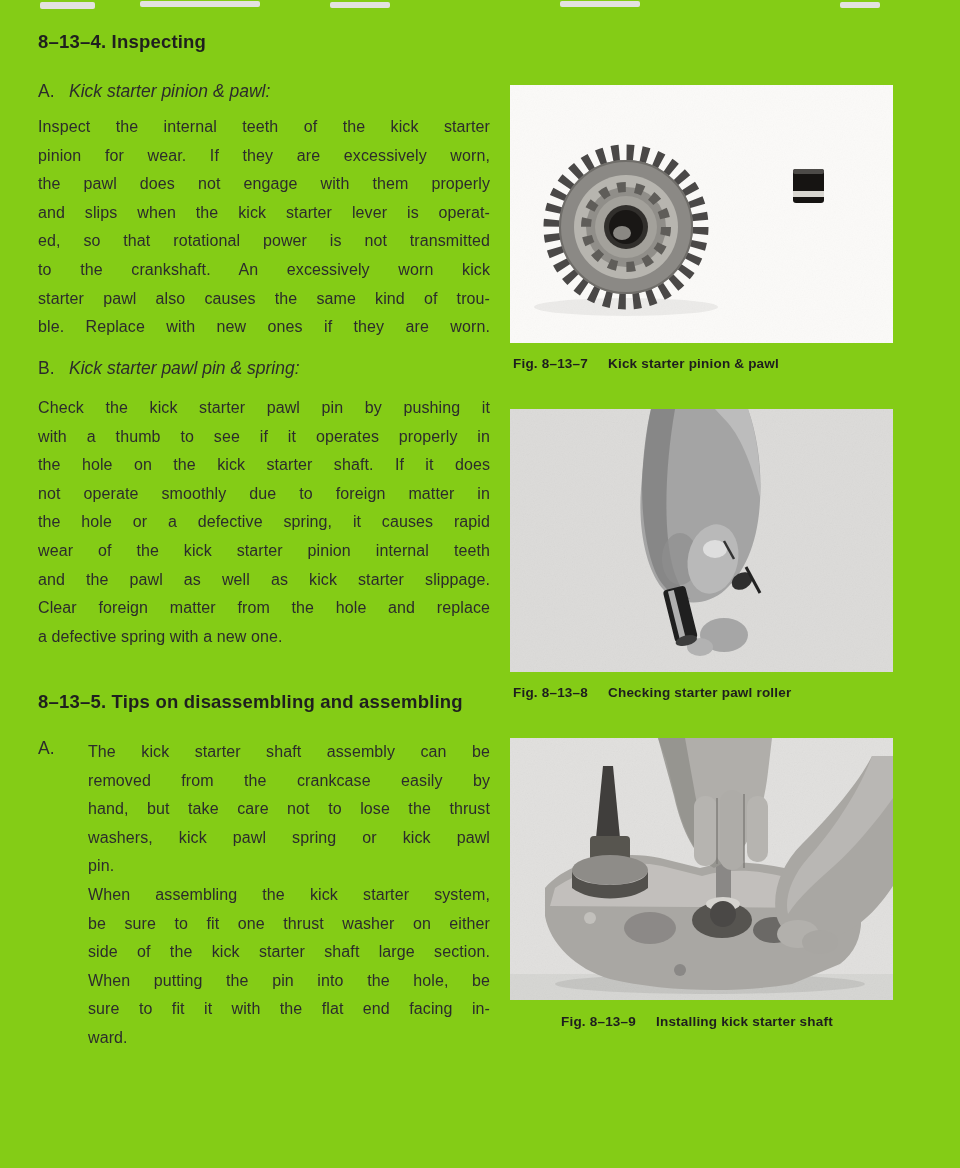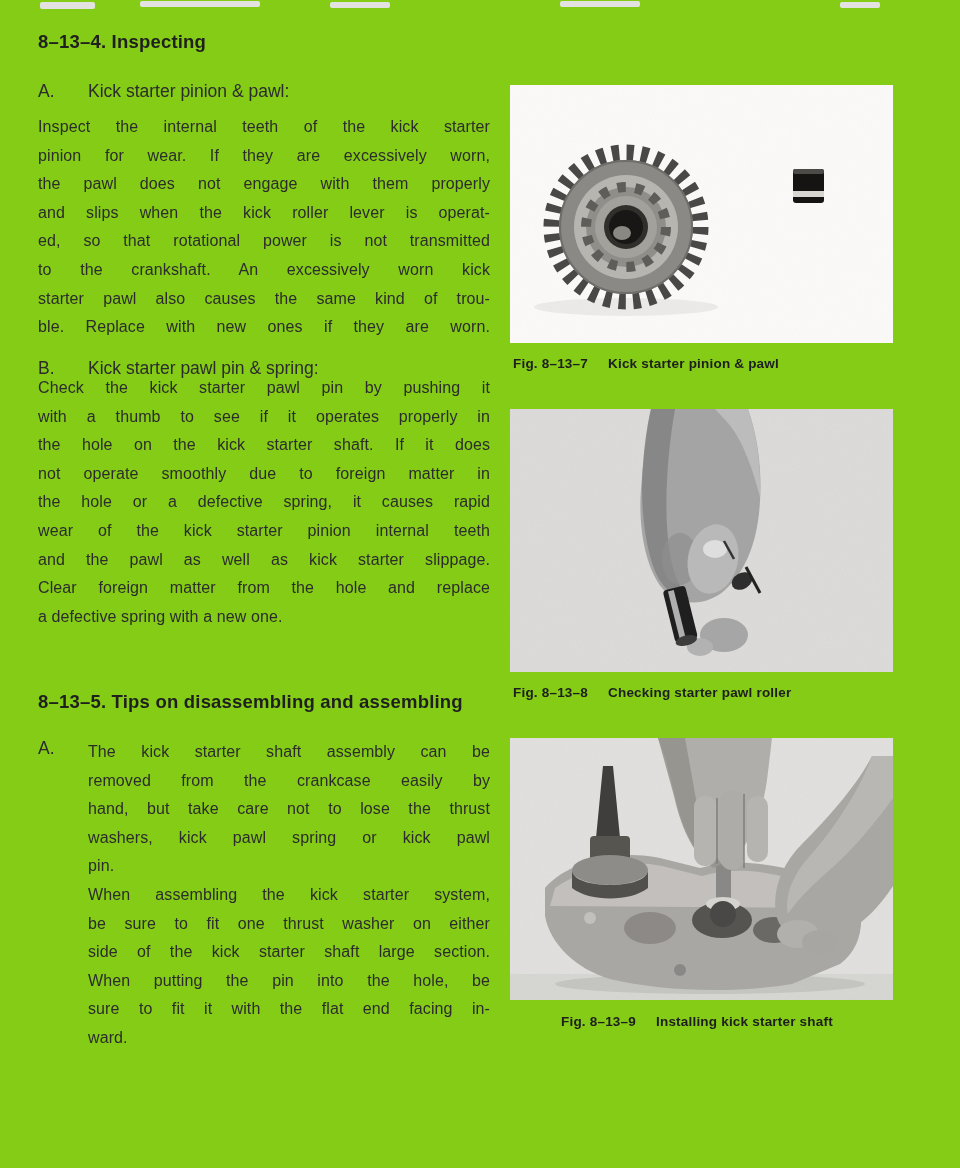--- a/index.html
+++ b/index.html
@@ -11,21 +11,21 @@
   }
   
   .smudge { position:absolute; background:#e3e2e0; border-radius:2px; }
 
   .sec-title {
     position:absolute; left:38px; font-size:18.5px; font-weight:700;
     letter-spacing:.2px; color:#1f1f1f; white-space:nowrap;
   }
   .item-row { position:absolute; left:38px; width:452px; font-size:17.5px; }
   .item-label { position:absolute; left:0; top:0; }
-  .item-heading { display:block; margin-left:50px; }
+  .item-heading { display:block; margin-left:31px;font-style:italic; }
 
   .para {
     position:absolute; left:38px; width:452px;
     font-size:16px; line-height:28.6px; letter-spacing:.1px;
   }
   .para.indented { left:88px; width:402px; }
 
   .tline { text-align:justify; text-align-last:justify; white-space:nowrap; }
   .tline.flush-left { text-align-last:left; }
 
@@ -53,33 +53,33 @@
 
   <div class="item-row" style="top:81px;">
     <span class="item-label">A.</span>
     <span class="item-heading">Kick starter pinion &amp; pawl:</span>
   </div>
 
   <div class="para" style="top:113px;">
       <div class="tline">Inspect the internal teeth of the kick starter</div>
       <div class="tline">pinion for wear. If they are excessively worn,</div>
       <div class="tline">the pawl does not engage with them properly</div>
-      <div class="tline">and slips when the kick roller lever is operat-</div>
+      <div class="tline">and slips when the kick starter lever is operat-</div>
       <div class="tline">ed, so that rotational power is not transmitted</div>
       <div class="tline">to the crankshaft. An excessively worn kick</div>
       <div class="tline">starter pawl also causes the same kind of trou-</div>
       <div class="tline">ble. Replace with new ones if they are worn.</div>
     </div>
 
   <div class="item-row" style="top:358px;">
     <span class="item-label">B.</span>
     <span class="item-heading">Kick starter pawl pin &amp; spring:</span>
   </div>
 
-  <div class="para" style="top:374px;">
+  <div class="para" style="top:394px;">
       <div class="tline">Check the kick starter pawl pin by pushing it</div>
       <div class="tline">with a thumb to see if it operates properly in</div>
       <div class="tline">the hole on the kick starter shaft. If it does</div>
       <div class="tline">not operate smoothly due to foreign matter in</div>
       <div class="tline">the hole or a defective spring, it causes rapid</div>
       <div class="tline">wear of the kick starter pinion internal teeth</div>
       <div class="tline">and the pawl as well as kick starter slippage.</div>
       <div class="tline">Clear foreign matter from the hole and replace</div>
       <div class="tline flush-left">a defective spring with a new one.</div>
     </div>

